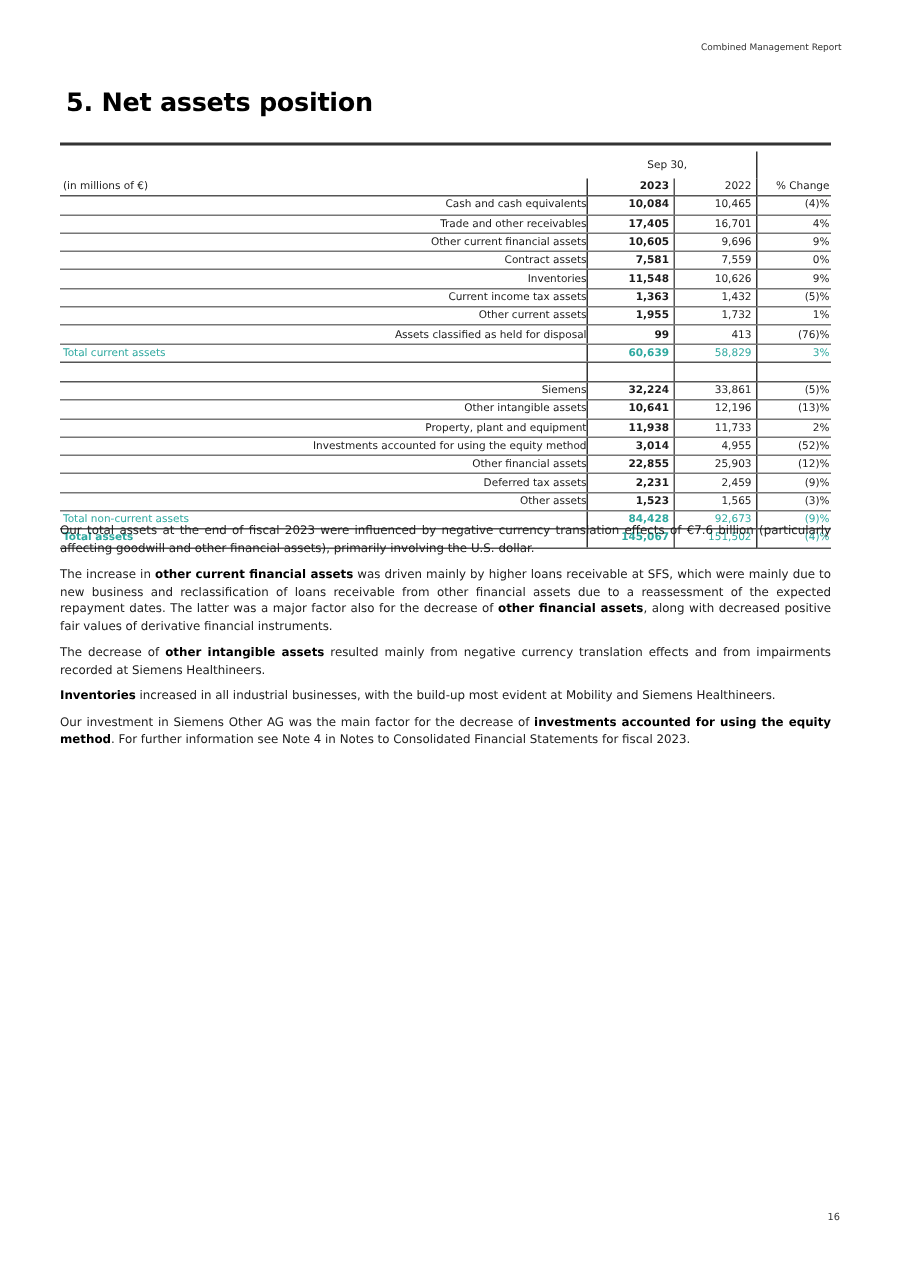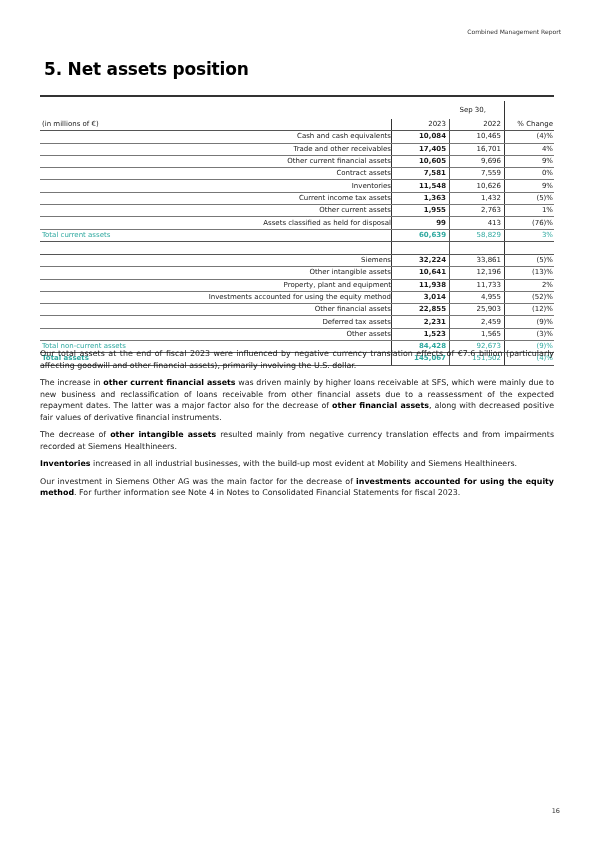--- a/index.html
+++ b/index.html
@@ -11,21 +11,21 @@
   table.fin td { padding: 0; height: 11.3px; line-height: 11px; }
   table.fin td.lbl { padding-left: 6px; }
   table.fin td.num { text-align: right; padding-right: 3px; }
   table.fin td.c23 { width: 54px; border-left: 1.5px solid #333; border-right: 1px solid #555; font-weight: bold; }
   table.fin td.c22 { width: 51px; border-right: 1.5px solid #333; }
   table.fin td.cpc { width: 48px; padding-right: 1px; margin-top: 45px; }
   tr.row td { border-bottom: 0.8px solid #777; text-align: right; }
   tr.row td.first { padding-left: 6px; }
   tr.hdr1 td { height: 14px; line-height: 18px; }
   tr.hdr1 td.c23 { border-left: none; border-right: none; }
-  tr.hdr1 td.span { text-align: right; border-right: 1.5px solid #333; }
+  tr.hdr1 td.span { text-align: left; border-right: 1.5px solid #333; }
   tr.hdr1 td.span > span { position: relative; left: -18px; }
   tr.hdr2 td { border-bottom: 1px solid #555; }
   tr.hdr2 td.lbl { padding-left: 2px; }
   tr.total td { color: #2fa9a0; border-bottom: 1.5px solid #555; }
   tr.total td.lbl { padding-left: 2px; }
   tr.total td.c22 { font-weight: normal; }
   tr.grand td { font-weight: bold; }
   tr.grand td.c22, tr.grand td.cpc { font-weight: normal; }
   tr.spacer td { height: 12px; border-bottom: 1px solid #555; }
   .body-text { position: absolute; top: 348px; left: 40px; width: 514px; font-size: 7.9px; line-height: 11.5px; color: #1a1a1a; text-align: justify; }
@@ -43,21 +43,21 @@
 <table class="fin">
   <tbody>
     <tr class="hdr1">
       <td></td>
       <td class="num c23"></td>
       <td class="span c22"><span>Sep 30,</span></td>
       <td class="cpc"></td>
     </tr>
     <tr class="hdr2">
       <td class="lbl">(in millions of €)</td>
-      <td class="num c23" style="font-weight:normal;">2023</td>
+      <td class="num c23" style="font-weight:bold;">2023</td>
       <td class="num c22">2022</td>
       <td class="num cpc">% Change</td>
     </tr>
 
     <tr class="row">
       <td class="lbl first">Cash and cash equivalents</td>
       <td class="num c23">10,084</td>
       <td class="num c22">10,465</td>
       <td class="num cpc">(4)%</td>
     </tr>
@@ -87,21 +87,21 @@
     </tr>
     <tr class="row">
       <td class="lbl first">Current income tax assets</td>
       <td class="num c23">1,363</td>
       <td class="num c22">1,432</td>
       <td class="num cpc">(5)%</td>
     </tr>
     <tr class="row">
       <td class="lbl first">Other current assets</td>
       <td class="num c23">1,955</td>
-      <td class="num c22">2,763</td>
+      <td class="num c22">1,732</td>
       <td class="num cpc">1%</td>
     </tr>
     <tr class="row">
       <td class="lbl first">Assets classified as held for disposal</td>
       <td class="num c23">99</td>
       <td class="num c22">413</td>
       <td class="num cpc">(76)%</td>
     </tr>
 
     <tr class="total">

